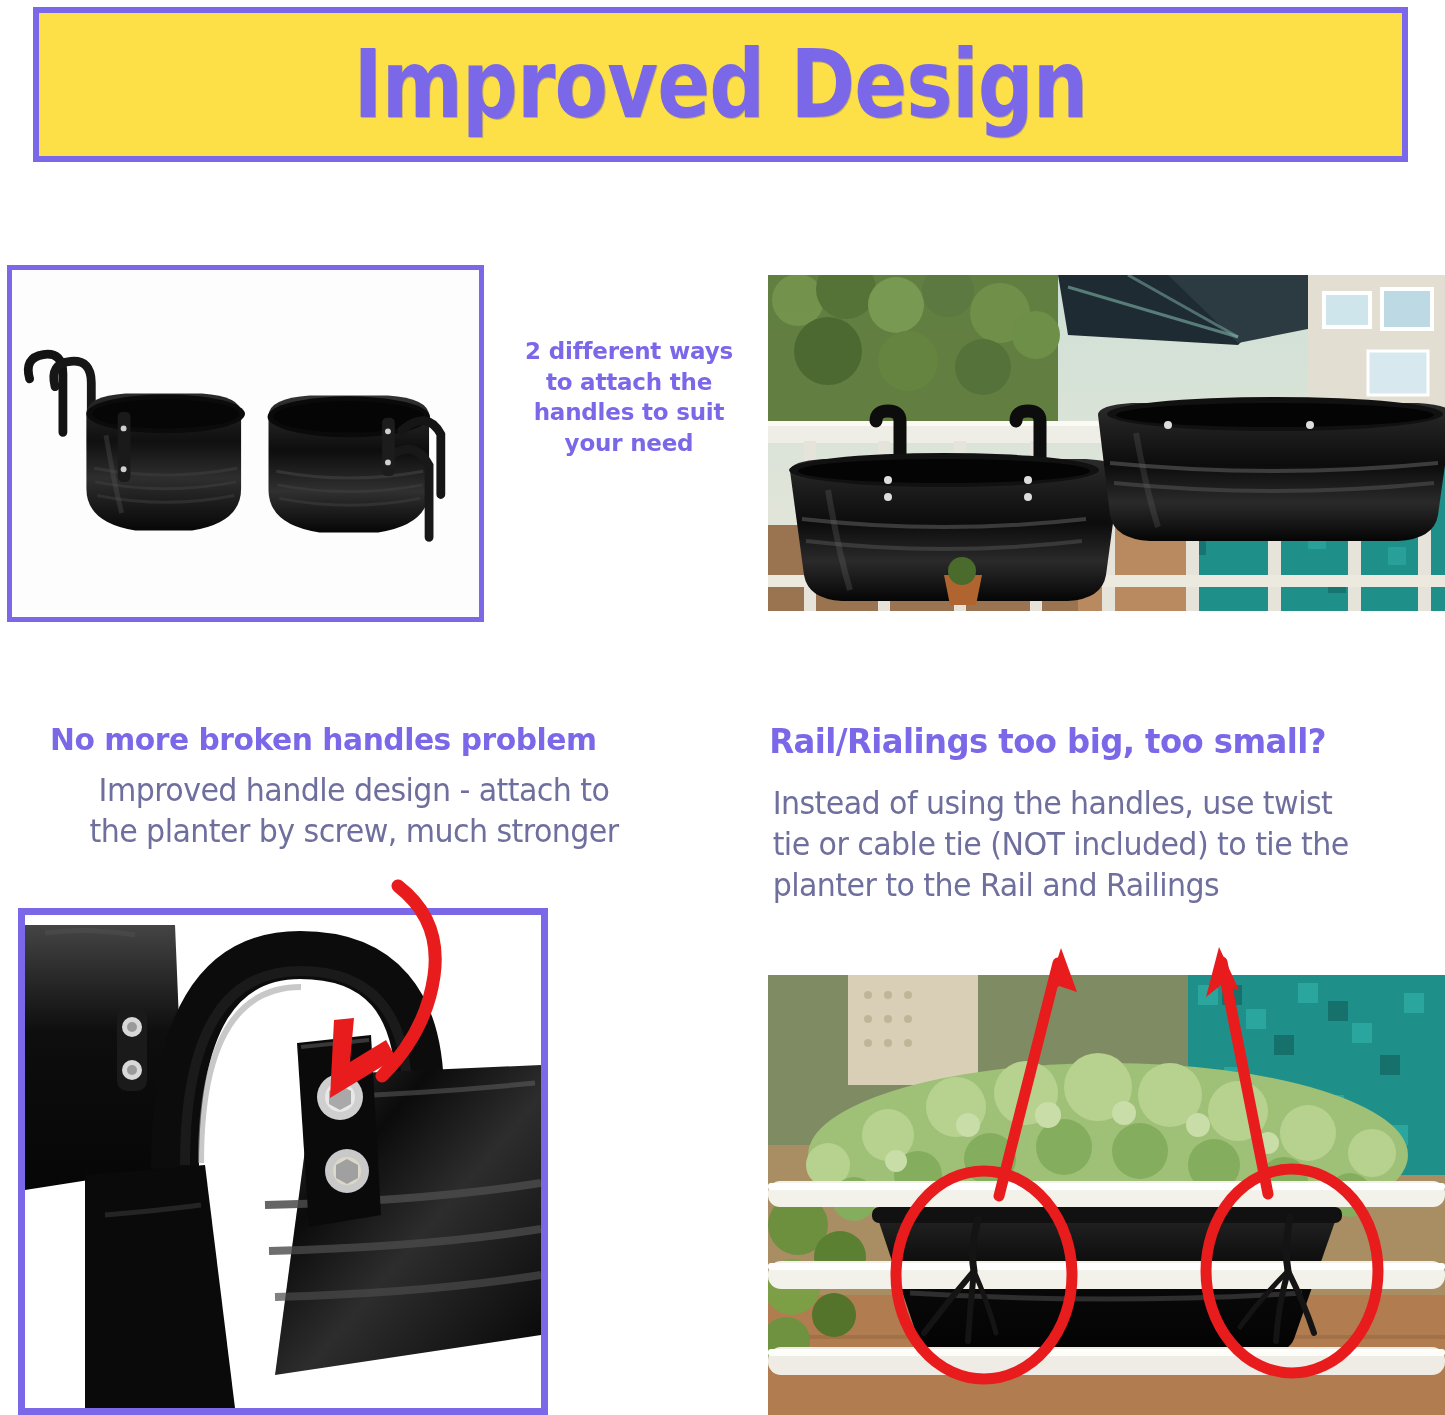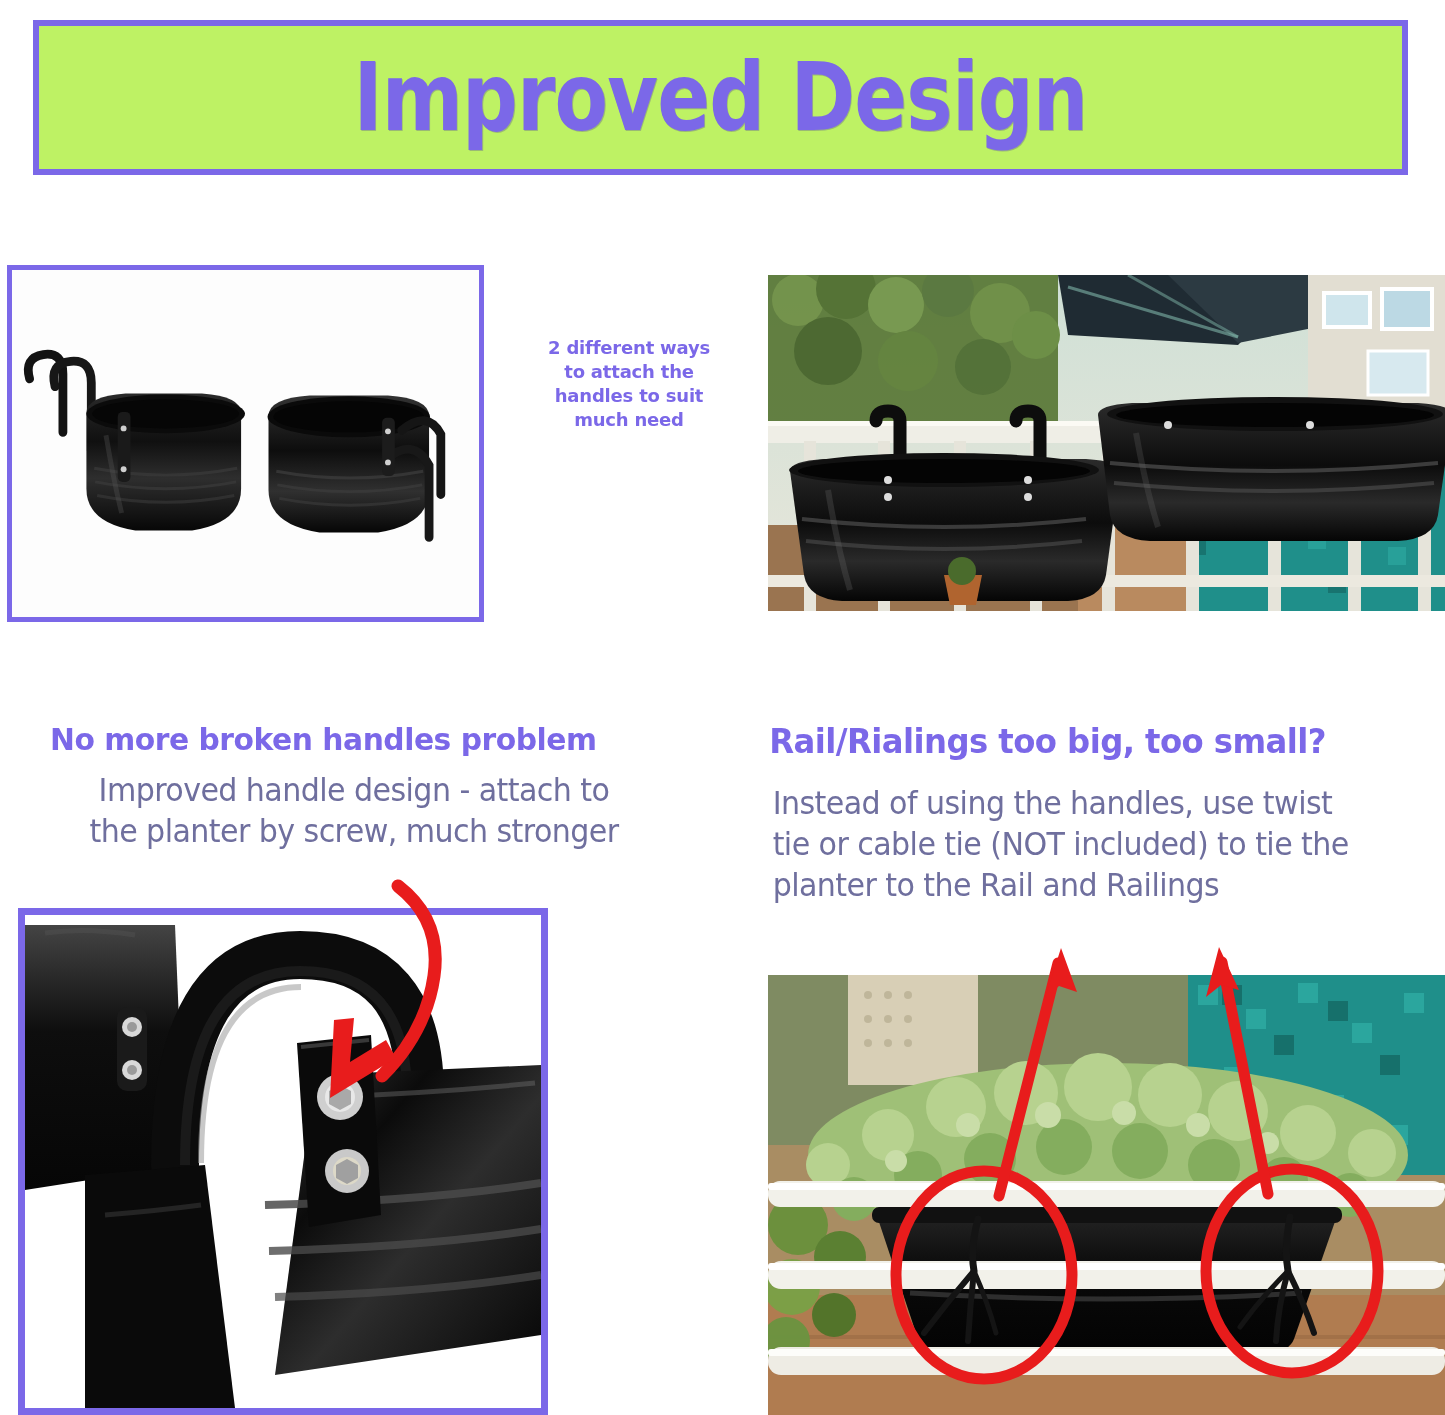--- a/index.html
+++ b/index.html
@@ -12,29 +12,29 @@
     height: 1415px;
     position: relative;
     overflow: hidden;
     font-family: "Liberation Sans", sans-serif;
   }
 
   
   .header-box {
     position: absolute;
     left: 33px;
-    top: 20px;
+    top: 7px;
     width: 1375px;
     height: 155px;
     border: 6px solid #7b68e8;
     box-sizing: border-box;
     display: flex;
     align-items: center;
     justify-content: center;
-    background: #bef264;
+    background: #fde047;
   }
   .header-title {
     color: #7b68e8;
     font-family: "DejaVu Sans", sans-serif;
     font-weight: bold;
     font-size: 95px;
     letter-spacing: -1px;
     transform: scaleX(0.82);
     transform-origin: center;
     white-space: nowrap;
@@ -58,21 +58,21 @@
 
   .caption-ways {
     position: absolute;
     left: 494px;
     top: 336px;
     width: 270px;
     text-align: center;
     color: #7b68e8;
     font-family: "DejaVu Sans", sans-serif;
     font-weight: bold;
-    font-size: 18px;
+    font-size: 23px;
     line-height: 1.33;
     letter-spacing: -0.2px;
   }
 
   .photo-topright {
     position: absolute;
     left: 768px;
     top: 275px;
     width: 677px;
     height: 336px;
@@ -224,21 +224,21 @@
         <circle cx="384" cy="198" r="3" fill="#d0d0d0"></circle>
       </g>
     </svg>
   </div>
 </div>
 
 <div class="caption-ways">
   <div>2 different ways</div>
   <div>to attach the</div>
   <div>handles to suit</div>
-  <div>much need</div>
+  <div>your need</div>
 </div>
 
 <div class="photo-topright">
   <svg class="fill-svg" viewBox="0 0 677 336" preserveAspectRatio="none">
     <defs>
       <linearGradient id="skyG" x1="0" y1="0" x2="0" y2="1">
         <stop offset="0%" stop-color="#cfe0d6"></stop>
         <stop offset="100%" stop-color="#e8e6da"></stop>
       </linearGradient>
       <linearGradient id="potL" x1="0" y1="0" x2="0" y2="1">

